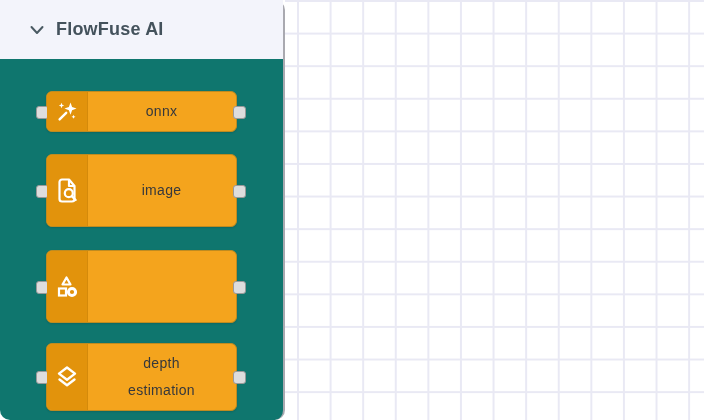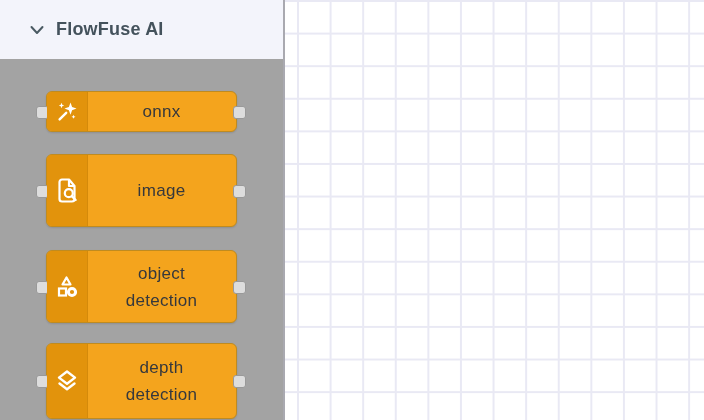--- a/index.html
+++ b/index.html
@@ -4,21 +4,21 @@
 <style>
   html,body{margin:0;padding:0;}
   body{
     width:704px;height:420px;position:relative;overflow:hidden;
     font-family:"Liberation Sans","DejaVu Sans",sans-serif;
     background:#ffffff;
   }
   
   .sidebar{
     position:absolute;left:0;top:0;width:285px;height:420px;
-    background:#a3a3a3;border-right:2px solid #a9a9b0;box-sizing:border-box;
+    background:#0f766e;border-right:2px solid #a9a9b0;box-sizing:border-box;border-radius:10px;
   }
   .palette-header{
     height:59px;background:#f3f4fb;display:flex;align-items:center;
     cursor:pointer;
   }
   .chevron{margin-left:30px;display:flex;align-items:center;}
   .palette-header .title{
     margin-left:12px;font-size:18px;font-weight:bold;color:#44525c;
     letter-spacing:.2px;
   }
@@ -30,32 +30,32 @@
   }
   .icon-strip{
     position:absolute;left:0;top:0;bottom:0;width:40px;
     background:#e2930c;border-right:1px solid rgba(0,0,0,.06);
     border-radius:5px 0 0 5px;
     display:flex;align-items:center;justify-content:center;
   }
   .node-label{
     margin-left:40px;height:100%;
     display:flex;flex-direction:column;align-items:center;justify-content:center;
-    font-size:17px;line-height:27px;color:#36383c;letter-spacing:.3px;
+    font-size:14px;line-height:27px;color:#36383c;letter-spacing:.3px;
   }
   .port{
     position:absolute;width:11px;height:11px;top:50%;margin-top:-6px;
     background:#dddddd;border:1px solid #999999;border-radius:3px;
   }
   .port.left{left:-11px;}
   .port.right{right:-10px;}
   #node-onnx{top:91px;height:41px;}
   #node-imgclass{top:154px;height:73px;text-align:center;}
   #node-objdet{top:250px;height:73px;}
-  #node-depth{top:343px;height:76px;}
+  #node-depth{top:343px;height:68px;}
   
   .canvas{
     position:absolute;left:285px;top:0;right:0;bottom:0;
     background-color:#ffffff;
     background-image:
       linear-gradient(to right,#e9e9f4 2px,transparent 2px),
       linear-gradient(to bottom,#e9e9f4 2px,transparent 2px);
     background-size:32.6px 32.6px;
     background-position:12px 0px;
   }
@@ -118,38 +118,34 @@
     <span class="port right"></span>
     <div class="icon-strip">
       <span>
         <svg width="24" height="26" viewBox="0 0 24 26">
           <path d="M11.5 3.5 L15.5 10.5 H7.5 Z" fill="none" stroke="#ffffff" stroke-width="2.2" stroke-linejoin="round"></path>
           <rect x="4" y="14.5" width="7" height="7" fill="none" stroke="#ffffff" stroke-width="2.2"></rect>
           <circle cx="17" cy="18" r="3.6" fill="none" stroke="#ffffff" stroke-width="3"></circle>
         </svg>
       </span>
     </div>
-    <div class="node-label">
-      <span>object</span>
-      <span>detection</span>
-    </div>
   </div>
 
   <div class="node" id="node-depth">
     <span class="port left"></span>
     <span class="port right"></span>
     <div class="icon-strip">
       <span>
         <svg width="26" height="26" viewBox="0 0 26 26">
           <path d="M13 3.5 L21 9.6 L13 15.7 L5 9.6 Z" fill="none" stroke="#ffffff" stroke-width="2.4" stroke-linejoin="round"></path>
           <path d="M5.5 15.5 L13 21.2 L20.5 15.5" fill="none" stroke="#ffffff" stroke-width="2.4" stroke-linejoin="round" stroke-linecap="round"></path>
         </svg>
       </span>
     </div>
     <div class="node-label">
       <span>depth</span>
-      <span>detection</span>
+      <span>estimation</span>
     </div>
   </div>
 
 </div>
 
 <div class="canvas"></div>
 
 </body></html>

